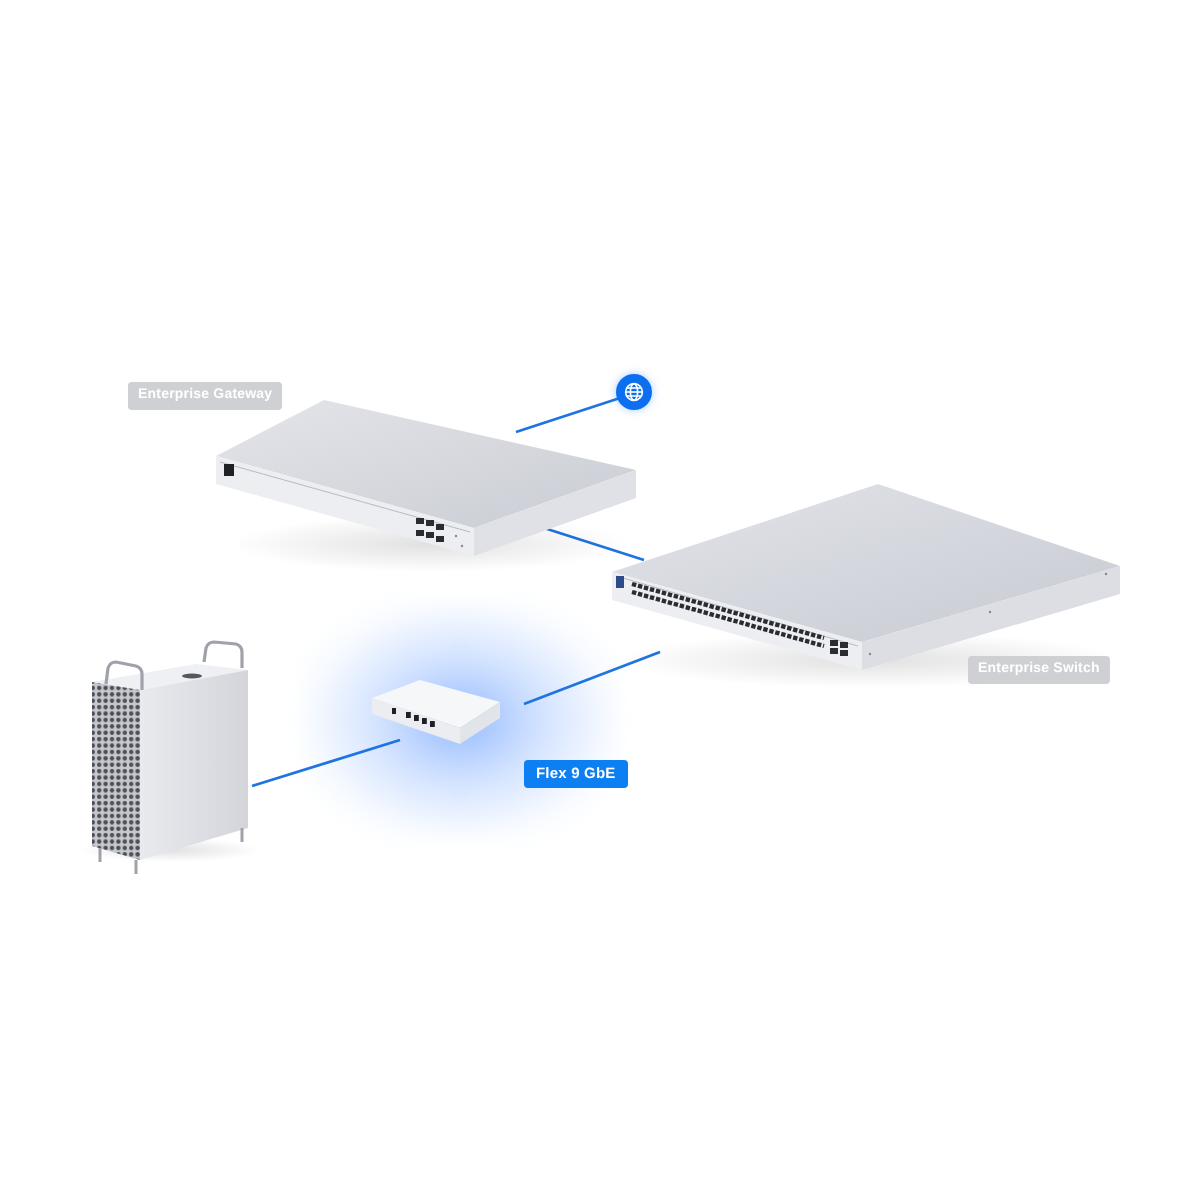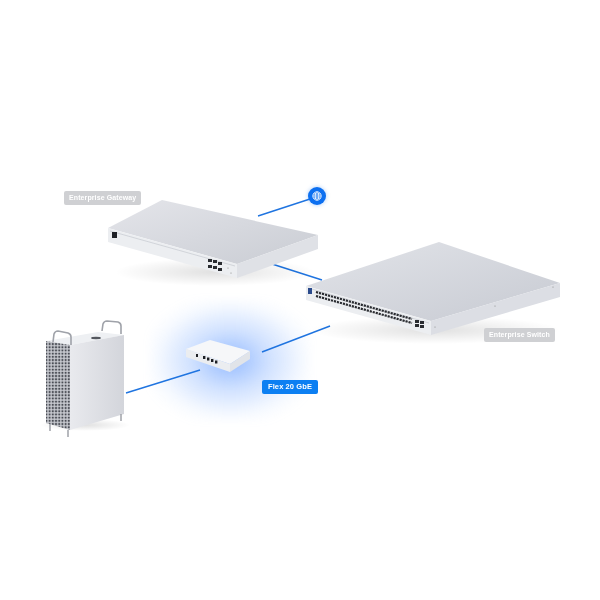--- a/index.html
+++ b/index.html
@@ -159,15 +159,15 @@
         <ellipse cx="9" cy="9" rx="1.8" ry="4.2"></ellipse>
         <line x1="4.8" y1="9" x2="13.2" y2="9"></line>
         <line x1="5.4" y1="7" x2="12.6" y2="7"></line>
         <line x1="5.4" y1="11" x2="12.6" y2="11"></line>
       </g>
     </svg>
   </div>
 
   <div class="label label-gray" style="left:64px; top:191px;">Enterprise Gateway</div>
   <div class="label label-gray" style="left:484px; top:328px;">Enterprise Switch</div>
-  <div class="label label-blue" style="left:262px; top:380px;">Flex 20 GbE</div>
+  <div class="label label-blue" style="left:262px; top:380px;">Flex 9 GbE</div>
 
 </div>
 
 </body></html>

